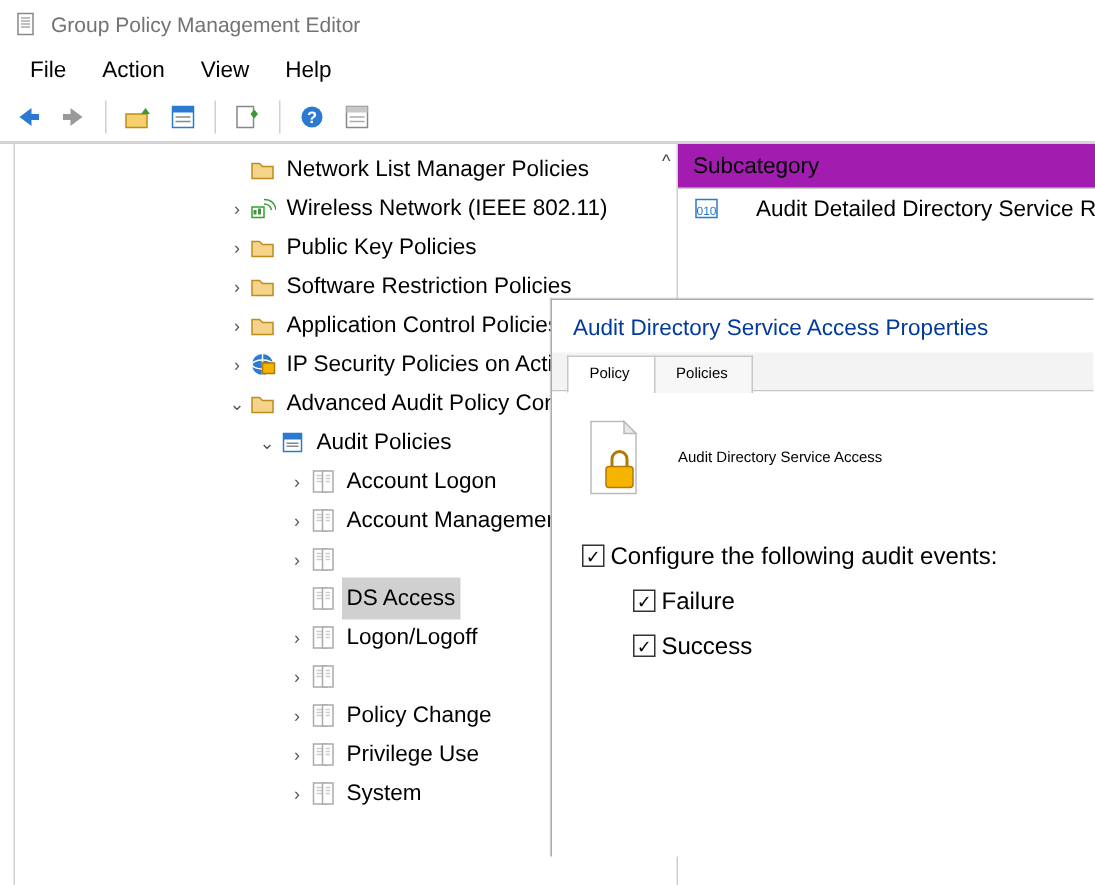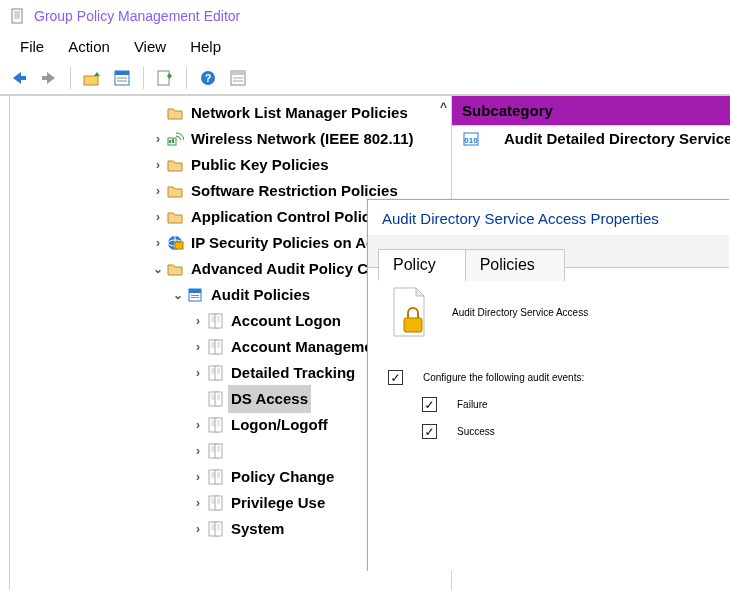--- a/index.html
+++ b/index.html
@@ -1,48 +1,48 @@
 <!DOCTYPE html>
 <html><head>
 <meta charset="utf-8">
 <style>
   * { box-sizing: border-box; margin: 0; padding: 0; }
   body { font-family: "Segoe UI", Tahoma, sans-serif; font-size: 13px; background: #fff; width: 730px; height: 590px; overflow: hidden; color: #000; }
   .titlebar { display: flex; align-items: center; gap: 8px; padding: 6px 10px; height: 32px; }
   .titlebar .app-icon { width: 16px; height: 16px; }
-  .titlebar .title { color: #8b5cf6; font-size: 14px; }
+  .titlebar .title { color: #737373; font-size: 14px; }
   .menubar { display: flex; gap: 4px; padding: 4px 10px; font-size: 15px; }
   .menubar .menu-item { padding: 2px 10px; cursor: default; }
   .toolbar { display: flex; align-items: center; gap: 4px; padding: 2px 6px; border-bottom: 1px solid #d0d0d0; height: 34px; }
   .toolbar .sep { width: 1px; height: 22px; background: #d0d0d0; margin: 0 4px; }
   .toolbar .tbtn { width: 26px; height: 26px; display: flex; align-items: center; justify-content: center; cursor: default; }
-  .content { display: flex; height: calc(590px - 32px - 28px - 34px); border-top: 1px solid #d0d0d0; font-weight: bold; }
+  .content { display: flex; height: calc(590px - 32px - 28px - 34px); border-top: 1px solid #d0d0d0; }
   .left-gutter { width: 10px; border-right: 1px solid #d0d0d0; background: #fff; }
   .tree-pane { width: 442px; border-right: 1px solid #d0d0d0; position: relative; overflow: hidden; background: #fff; }
   .right-pane { flex: 1; background: #fff; position: relative; overflow: hidden; }
   .tree { padding: 4px 0 0 0; font-size: 15px; line-height: 26px; }
   .tree-row { display: flex; align-items: center; height: 26px; white-space: nowrap; padding-right: 4px; }
   .tree-row .exp { width: 16px; text-align: center; color: #555; font-size: 12px; cursor: default; flex: none; }
   .tree-row .ticon { width: 18px; height: 18px; flex: none; margin-right: 4px; display: flex; align-items: center; justify-content: center; }
   .tree-row .label { white-space: nowrap; overflow: hidden; padding: 1px 3px; }
   .tree-row.selected .label { background: #d0d0d0; }
   .tree-scroll-up { position: absolute; top: 4px; right: 4px; font-size: 12px; color: #444; }
   .list-header { padding: 6px 10px; border-bottom: 1px solid #d0d0d0; font-size: 15px; background: #a21caf; }
-  .list-row { display: flex; align-items: flex-start; gap: 24px; padding: 4px 10px; font-size: 15px; white-space: nowrap; overflow: hidden; }
+  .list-row { display: flex; align-items: center; gap: 24px; padding: 4px 10px; font-size: 15px; white-space: nowrap; overflow: hidden; }
   .list-row .licon { width: 18px; height: 18px; flex: none; }
   .dialog { position: absolute; left: 367px; top: 199px; width: 362px; height: 372px; background: #fff; border-top: 1px solid #aaa; border-left: 1px solid #aaa; box-shadow: -1px -1px 0 rgba(0,0,0,0.05); }
   .dialog-title { padding: 10px 14px 8px 14px; color: #003a9b; font-size: 15px; }
   .tabstrip { display: flex; padding: 0 10px; border-bottom: 1px solid #c8c8c8; background: #f3f3f3; }
-  .tab { padding: 6px 29px 6px 14px; font-size: 16px; border: 1px solid #c8c8c8; border-bottom: none; margin-right: -1px; background: #f7f7f7; position: relative; top: 14px; cursor: default; }
+  .tab { padding: 6px 16px 6px 14px; font-size: 10px; border: 1px solid #c8c8c8; border-bottom: none; margin-right: -1px; background: #f7f7f7; position: relative; top: 2px; cursor: default; }
   .tab.active { background: #fff; border-bottom: 1px solid #fff; }
   .tab-body { padding: 18px 20px; background: #fff; }
   .policy-header { display: flex; align-items: center; gap: 22px; margin-bottom: 32px; }
   .doc-icon { width: 42px; height: 52px; position: relative; }
   .policy-name { font-size: 10px; }
-  .chk-row { display: flex; align-items: center; gap: 20px; font-size: 10px; margin: 12px 0; }
+  .chk-row { display: flex; gap: 4px; font-size: 16px; margin: 12px 0; }
   .chk-row.sub { margin-left: 34px; }
   .chk { width: 15px; height: 15px; border: 1px solid #333; display: flex; align-items: center; justify-content: center; cursor: default; }
   .chk.checked::after { content: "✓"; font-size: 12px; line-height: 1; color: #000; }
   svg { display: block; }
 </style>
 </head>
 <body>
 
 <div class="titlebar">
   <span class="app-icon">
@@ -242,21 +242,20 @@
               <rect x="3" y="2" width="9" height="14" fill="#fff" stroke="#aaa"></rect>
               <line x1="5" y1="5" x2="10" y2="5" stroke="#ccc"></line>
               <line x1="5" y1="7" x2="10" y2="7" stroke="#ccc"></line>
               <line x1="5" y1="9" x2="10" y2="9" stroke="#ccc"></line>
               <rect x="9" y="2" width="7" height="14" fill="#fff" stroke="#aaa"></rect>
               <line x1="11" y1="5" x2="14" y2="5" stroke="#ccc"></line>
               <line x1="11" y1="7" x2="14" y2="7" stroke="#ccc"></line>
               <line x1="11" y1="9" x2="14" y2="9" stroke="#ccc"></line>
             </svg>
           </span>
-          <span class="label">Detailed Tracking</span>
         </div>
         <div class="tree-row selected" style="padding-left: 180px; align-items: center;">
           <span class="exp"></span>
           <span class="ticon">
             <svg width="18" height="18" viewBox="0 0 18 18">
               <rect x="3" y="2" width="9" height="14" fill="#fff" stroke="#aaa"></rect>
               <line x1="5" y1="5" x2="10" y2="5" stroke="#ccc"></line>
               <line x1="5" y1="7" x2="10" y2="7" stroke="#ccc"></line>
               <line x1="5" y1="9" x2="10" y2="9" stroke="#ccc"></line>
               <rect x="9" y="2" width="7" height="14" fill="#fff" stroke="#aaa"></rect>

